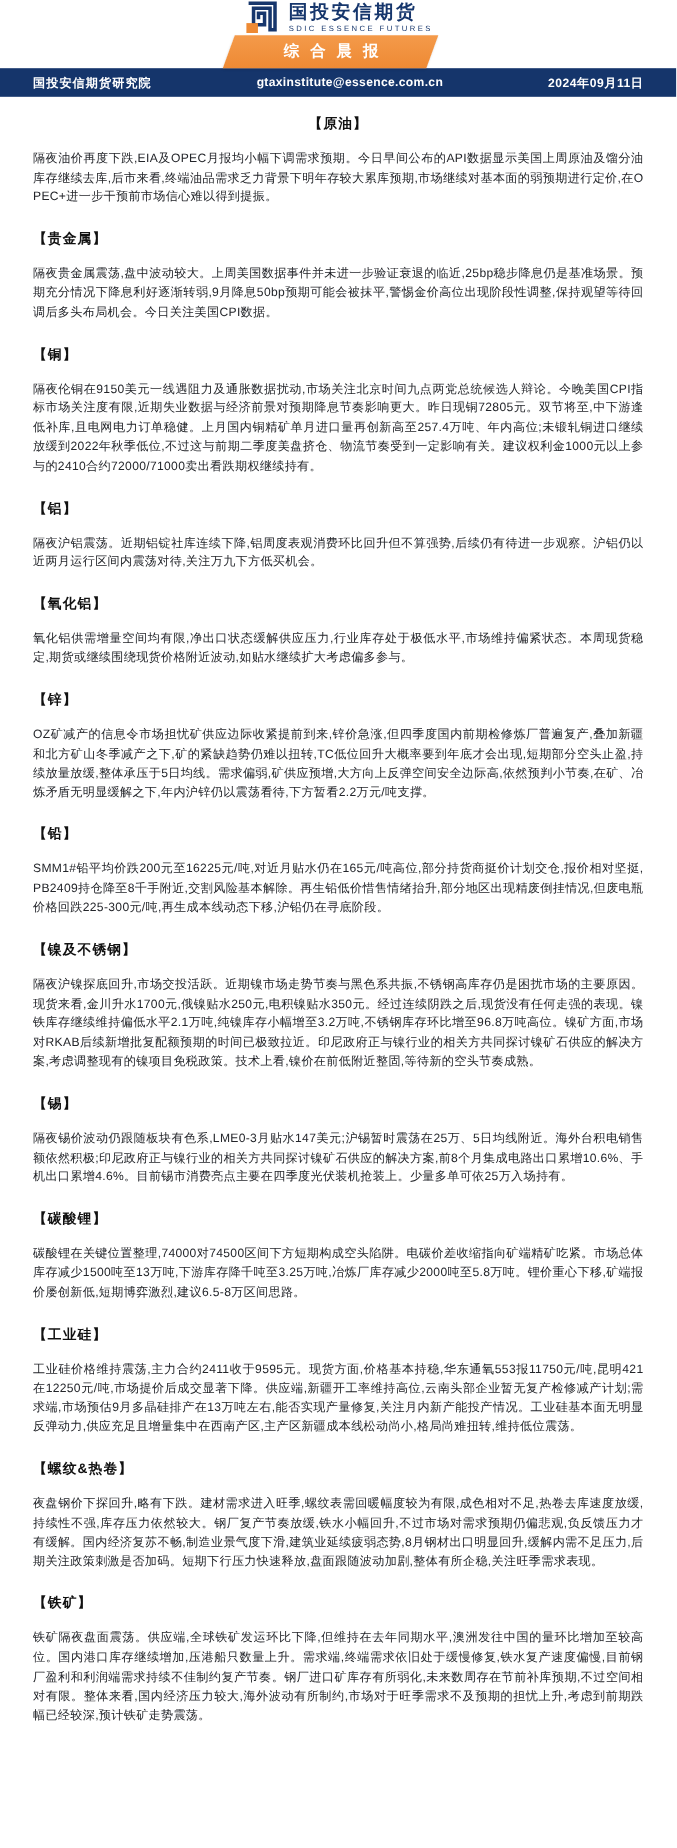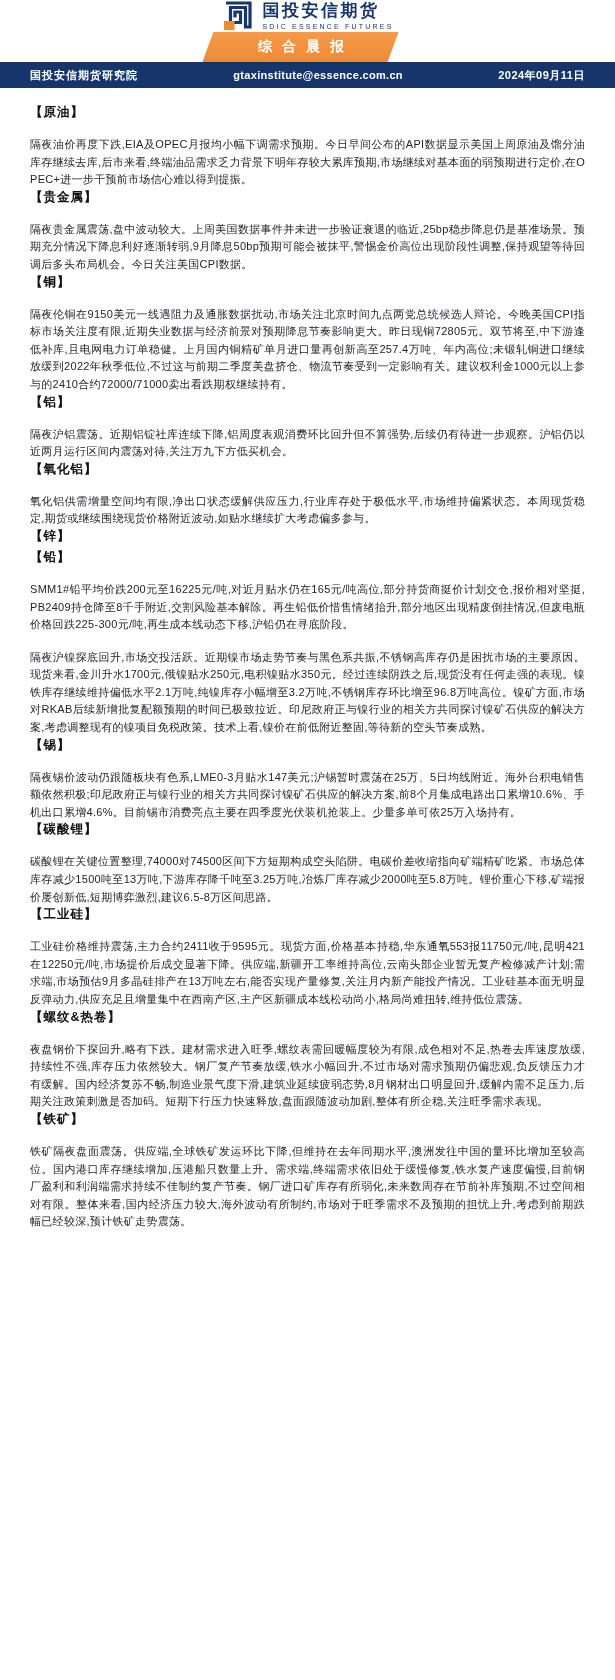--- a/index.html
+++ b/index.html
@@ -40,23 +40,23 @@
     padding:0 30px; font-size:11px;gap:12px;
   }
   .infobar .inst { font-weight:bold; letter-spacing:1px; }
   .infobar .email { font-weight:bold; letter-spacing:0.3px; }
   .infobar .date { font-weight:bold; letter-spacing:0.5px; }
   
   main { padding:16px 30px 0 30px; }
   .report-section { margin:0 0 0 0; }
   .section-title {
     font-size:12.5px; font-weight:bold; color:#111111;
-    margin-top:0; margin-bottom:4px; letter-spacing:1px;
+    margin-top:20px; margin-bottom:4px; letter-spacing:1px;
   }
-  .report-section:first-child .section-title { margin-top:0; }
+  .report-section:first-child .section-title { margin-top:0;text-align:center; }
   .section-body {
     font-size:11px; line-height:1.6; color:#23252a;
     text-align:justify; letter-spacing:0.3px;
     word-break:break-all;
     margin-top:15px;
   }
 </style>
 </head>
 <body>
 
@@ -102,26 +102,28 @@
       <section class="report-section">
         <h3 class="section-title">【铝】</h3>
         <p class="section-body">隔夜沪铝震荡。近期铝锭社库连续下降,铝周度表观消费环比回升但不算强势,后续仍有待进一步观察。沪铝仍以近两月运行区间内震荡对待,关注万九下方低买机会。</p>
       </section>
       <section class="report-section">
         <h3 class="section-title">【氧化铝】</h3>
         <p class="section-body">氧化铝供需增量空间均有限,净出口状态缓解供应压力,行业库存处于极低水平,市场维持偏紧状态。本周现货稳定,期货或继续围绕现货价格附近波动,如贴水继续扩大考虑偏多参与。</p>
       </section>
       <section class="report-section">
         <h3 class="section-title">【锌】</h3>
+        <p class="section-body">OZ矿减产的信息令市场担忧矿供应边际收紧提前到来,锌价急涨,但四季度国内前期检修炼厂普遍复产,叠加新疆和北方矿山冬季减产之下,矿的紧缺趋势仍难以扭转,TC低位回升大概率要到年底才会出现,短期部分空头止盈,持续放量放缓,整体承压于5日均线。需求偏弱,矿供应预增,大方向上反弹空间安全边际高,依然预判小节奏,在矿、冶炼矛盾无明显缓解之下,年内沪锌仍以震荡看待,下方暂看2.2万元/吨支撑。</p>
       </section>
       <section class="report-section">
         <h3 class="section-title">【铅】</h3>
         <p class="section-body">SMM1#铅平均价跌200元至16225元/吨,对近月贴水仍在165元/吨高位,部分持货商挺价计划交仓,报价相对坚挺,PB2409持仓降至8千手附近,交割风险基本解除。再生铅低价惜售情绪抬升,部分地区出现精废倒挂情况,但废电瓶价格回跌225-300元/吨,再生成本线动态下移,沪铅仍在寻底阶段。</p>
       </section>
       <section class="report-section">
+        <h3 class="section-title">【镍及不锈钢】</h3>
         <p class="section-body">隔夜沪镍探底回升,市场交投活跃。近期镍市场走势节奏与黑色系共振,不锈钢高库存仍是困扰市场的主要原因。现货来看,金川升水1700元,俄镍贴水250元,电积镍贴水350元。经过连续阴跌之后,现货没有任何走强的表现。镍铁库存继续维持偏低水平2.1万吨,纯镍库存小幅增至3.2万吨,不锈钢库存环比增至96.8万吨高位。镍矿方面,市场对RKAB后续新增批复配额预期的时间已极致拉近。印尼政府正与镍行业的相关方共同探讨镍矿石供应的解决方案,考虑调整现有的镍项目免税政策。技术上看,镍价在前低附近整固,等待新的空头节奏成熟。</p>
       </section>
       <section class="report-section">
         <h3 class="section-title">【锡】</h3>
         <p class="section-body">隔夜锡价波动仍跟随板块有色系,LME0-3月贴水147美元;沪锡暂时震荡在25万、5日均线附近。海外台积电销售额依然积极;印尼政府正与镍行业的相关方共同探讨镍矿石供应的解决方案,前8个月集成电路出口累增10.6%、手机出口累增4.6%。目前锡市消费亮点主要在四季度光伏装机抢装上。少量多单可依25万入场持有。</p>
       </section>
       <section class="report-section">
         <h3 class="section-title">【碳酸锂】</h3>
         <p class="section-body">碳酸锂在关键位置整理,74000对74500区间下方短期构成空头陷阱。电碳价差收缩指向矿端精矿吃紧。市场总体库存减少1500吨至13万吨,下游库存降千吨至3.25万吨,冶炼厂库存减少2000吨至5.8万吨。锂价重心下移,矿端报价屡创新低,短期博弈激烈,建议6.5-8万区间思路。</p>
       </section>

